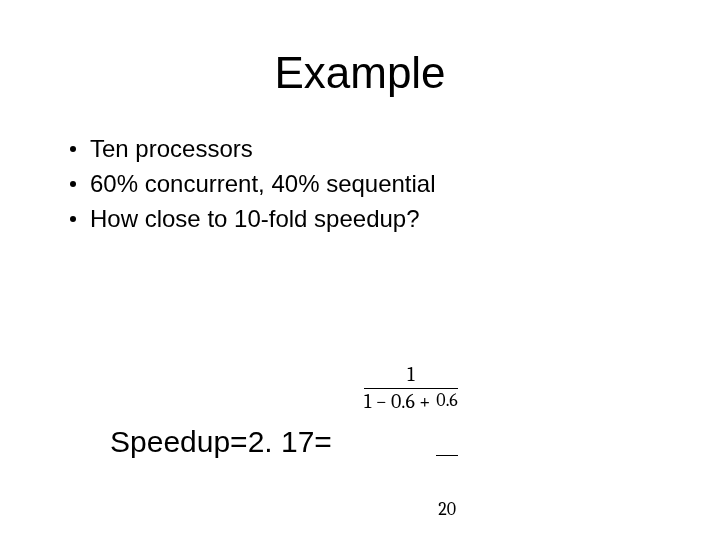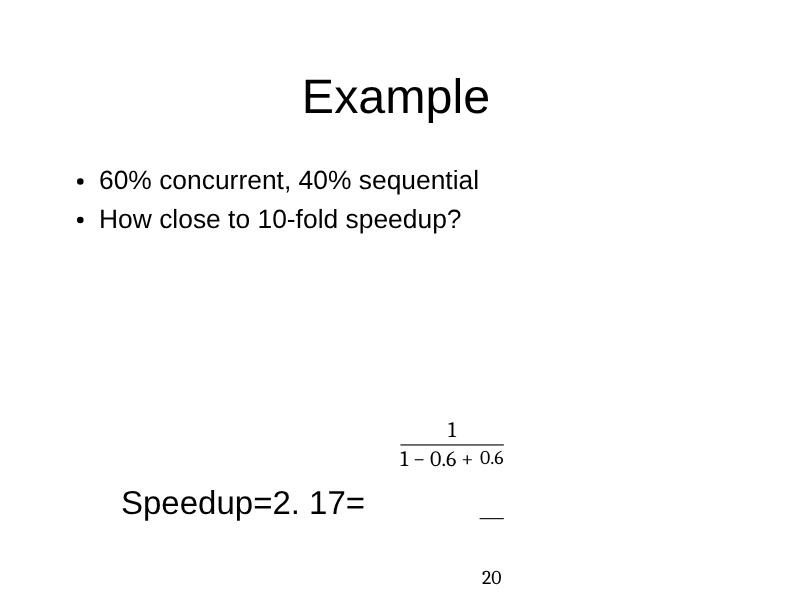--- a/index.html
+++ b/index.html
@@ -16,21 +16,21 @@
   .slide {
     width: 720px;
     height: 540px;
     position: relative;
     box-sizing: border-box;
   }
   .title {
     text-align: center;
     font-size: 44px;
     font-weight: normal;
-    margin-top: 64px;
+    margin-top: 48px;
   }
   .bullets {
     margin: 34px 0 0 70px;
     font-size: 24px;
     line-height: 1.45;
   }
   .bullet {
     display: flex;
     align-items: flex-start;
   }
@@ -89,20 +89,24 @@
 </head>
 <body>
 
 <div class="slide">
 
   <div class="title">Example</div>
 
   <div class="bullets">
     <div class="bullet">
       <span class="dot"></span>
+      <span>Ten processors</span>
+    </div>
+    <div class="bullet">
+      <span class="dot"></span>
       <span>60% concurrent, 40% sequential</span>
     </div>
     <div class="bullet">
       <span class="dot"></span>
       <span>How close to 10-fold speedup?</span>
     </div>
   </div>
 
   <div class="speedup-row">
     <span class="speedup-text">Speedup=2. 17=</span>

